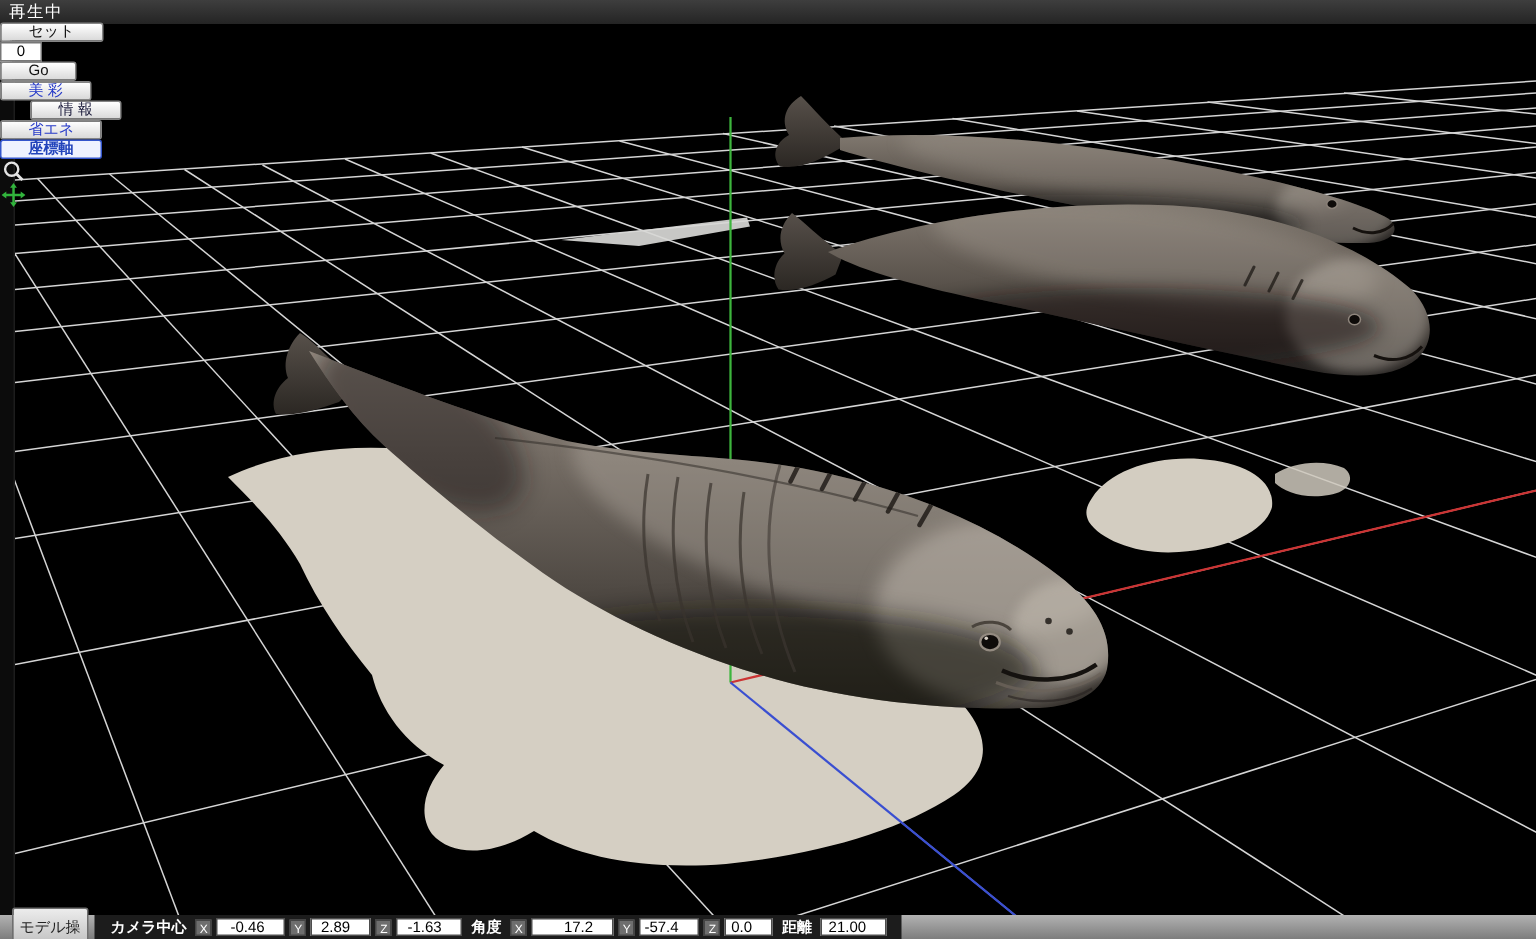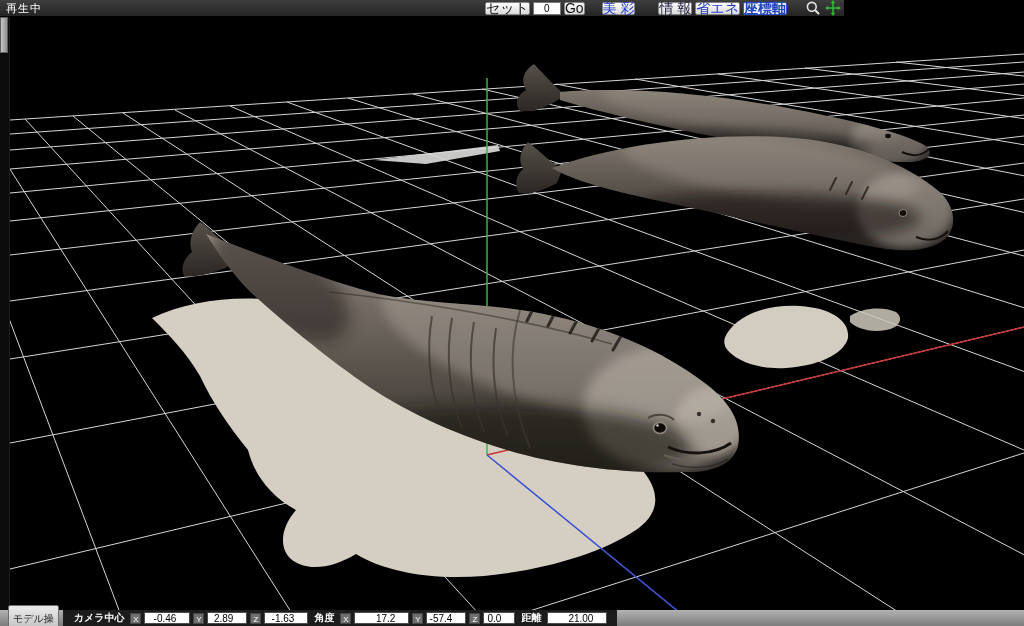--- a/index.html
+++ b/index.html
@@ -1,26 +1,26 @@
 <!DOCTYPE html>
 <html><head>
 <meta charset="utf-8">
 <style>
   html,body{margin:0;padding:0;background:#555;}
   #app{position:relative;width:1024px;height:626px;background:#000;overflow:hidden;
        font-family:"Liberation Sans",sans-serif;-webkit-font-smoothing:antialiased;}
 
   
-  .top-bar{position:absolute;left:0;top:0;width:844px;height:17px;
+  .top-bar{position:absolute;left:0;top:0;width:1024px;height:17px;
            background:linear-gradient(#3e3e3e,#242424);border-bottom:1px solid #000;
-           display:flex;align-items:center;z-index:6;box-sizing:border-box;}
+           display:flex;align-items:flex-start;z-index:6;box-sizing:border-box;flex-direction:column;}
   .status-text{color:#fff;font-size:11px;margin-left:6px;letter-spacing:1px;}
   .tb-spacer{flex:1;}
-  .tb-btn{height:13px;font-size:14px;line-height:11px;background:linear-gradient(#ffffff,#d9d9d9);
-          border:1px solid #858585;border-radius:2px;padding:0 0;color:#111;
+  .tb-btn{height:13px;font-size:10px;line-height:11px;background:linear-gradient(#ffffff,#d9d9d9);
+          border:1px solid #858585;border-radius:2px;padding:0 18px;color:#111;
           display:inline-flex;align-items:center;justify-content:center;margin-right:3px;cursor:pointer;}
   .frame-input{width:26px;height:11px;font-size:10px;text-align:center;border:1px solid #777;
                margin-right:3px;padding:0;background:#fff;color:#000;}
   .btn-blue{color:#2438c8;}
   .btn-info{color:#1a1a3a;margin-left:20px;}
   .btn-axis{color:#2244bb;font-weight:bold;background:#eef2ff;border-color:#3355cc;}
   .gap{width:14px;}
   .icon-btn{width:18px;height:16px;display:inline-flex;align-items:center;justify-content:center;
             margin-right:2px;cursor:pointer;background:transparent;border:none;padding:0;}
 
@@ -42,21 +42,21 @@
   .model-btn{margin-left:8px;height:26px;font-size:10px;line-height:11px;
              background:linear-gradient(#ececec,#c0c0c0);border:1px solid #6f6f6f;border-radius:2px;
              padding:0 4px;color:#222;display:inline-flex;align-items:center;cursor:pointer;}
   .cam-panel{margin-left:4px;height:16px;background:#1c1c1c;display:flex;align-items:center;
              gap:3px;padding:0 10px 0 8px;}
   .cam-label{color:#fff;font-size:10px;font-weight:bold;margin:0 3px;white-space:nowrap;}
   .tag{width:11px;height:11px;background:#6e6e6e;color:#fff;font-size:8px;line-height:11px;
        text-align:center;border:1px solid #454545;box-sizing:border-box;cursor:ew-resize;}
   .val{background:#fff;border:1px solid #4d4d4d;height:12px;font-size:10px;color:#000;
        display:flex;align-items:center;justify-content:flex-end;padding:0 13px;box-sizing:border-box;}
-  .w46{width:46px}.w40{width:40px}.w44{width:44px}.w36{width:55px}.w32{width:32px}.w48{width:60px}
+  .w46{width:46px}.w40{width:40px}.w44{width:44px}.w36{width:55px}.w32{width:32px}.w48{width:44px}
   .bar-fill{flex:1;height:16px;}
 </style>
 </head>
 <body>
 
 <div id="app">
 
   <div class="top-bar">
     <span class="status-text">再生中</span>
     <div class="tb-spacer"></div>

